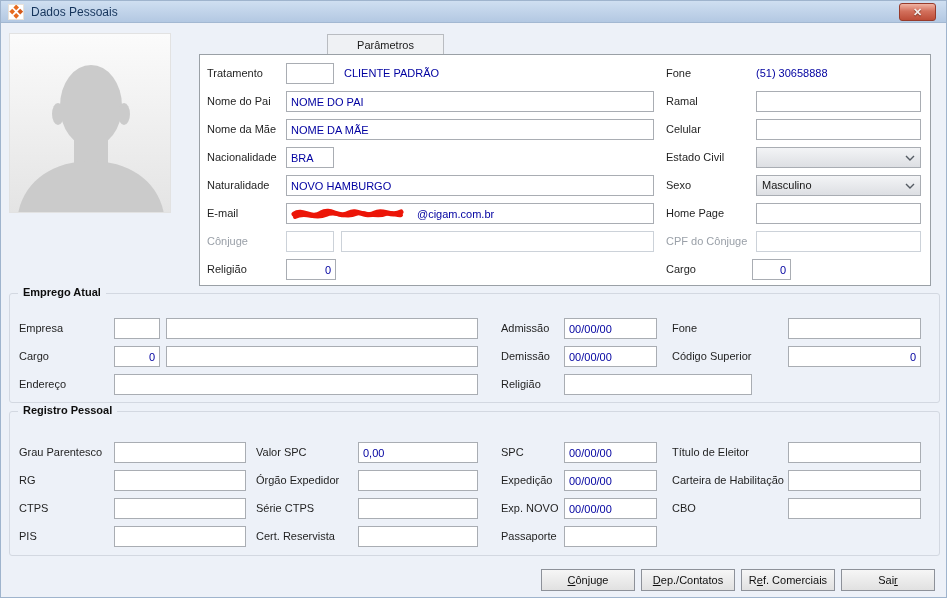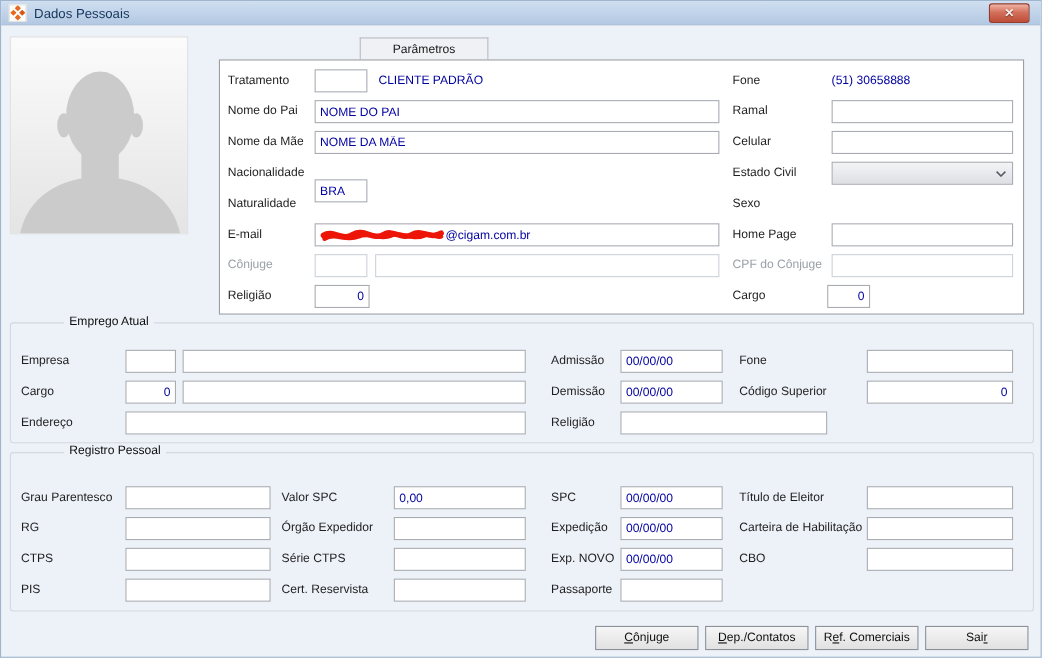--- a/index.html
+++ b/index.html
@@ -39,27 +39,27 @@
   .fld { position:absolute; height:21px; border:1px solid #a9adb3; background:#fff;
          color:#0000a0; font:11px "Liberation Sans",sans-serif; padding:0 4px; }
   input.fld { outline:none; }
   .fld.num { text-align:right; }
   .fld.dis { border-color:#ccd2d9; }
   .disp { position:absolute; height:21px; line-height:21px; color:#0000a0; white-space:nowrap;text-align:center; }
   .dd { position:absolute; height:21px; border:1px solid #a9adb3; color:#161616;
         background:linear-gradient(#f3f4f6,#dddfe3); padding:0 18px 0 5px; line-height:19px; cursor:pointer; }
   .dd svg { position:absolute; right:5px; top:7px; }
 
-  .emailbox { display:flex; align-items:center; }
+  .emailbox { display:flex; align-items:center;gap:12px; }
   .emailbox svg { flex:0 0 auto; margin-right:1px; }
 
   
   .grp { position:absolute; border:1px solid #d3d8e1; border-radius:3px; }
   .legend { position:absolute; top:-8px; left:8px; padding:0 5px; background:#edf1f8;
-            font-weight:normal; color:#0d0d0d;margin-left:40px; }
+            font-weight:bold; color:#0d0d0d; }
 
   
   .btn { position:absolute; top:568px; width:94px; height:22px; text-align:center; line-height:20px;
          background:linear-gradient(#f6f6f6,#e1e1e1); border:1px solid #8d9199; color:#0f0f0f; cursor:pointer; }
   .btn .accel { text-decoration:underline; }
 </style>
 </head>
 <body>
 
 <div id="window">
@@ -102,31 +102,38 @@
   <input class="fld" style="left: 285px; top: 90px; width: 368px;" value="NOME DO PAI">
   <div class="lbl" style="left:665px;top:90px">Ramal</div>
   <input class="fld" style="left: 755px; top: 90px; width: 165px;" value="">
 
   <div class="lbl" style="left:206px;top:118px">Nome da Mãe</div>
   <input class="fld" style="left: 285px; top: 118px; width: 368px;" value="NOME DA MÃE">
   <div class="lbl" style="left:665px;top:118px">Celular</div>
   <input class="fld" style="left: 755px; top: 118px; width: 165px;" value="">
 
   <div class="lbl" style="left:206px;top:146px">Nacionalidade</div>
-  <input class="fld" style="left: 285px; top: 146px; width: 48px; margin-top: 16px;" value="BRA">
+  <input class="fld" style="left: 285px; top: 146px; width: 48px;" value="BRA">
   <div class="lbl" style="left:665px;top:146px">Estado Civil</div>
   <div class="dd" style="left:755px;top:146px;width:165px">
     <span></span>
     <svg width="10" height="6" viewBox="0 0 10 6">
         <polyline points="1,1 5,5 9,1" fill="none" stroke="#555b63" stroke-width="1.4"></polyline>
       </svg>
   </div>
 
   <div class="lbl" style="left:206px;top:174px">Naturalidade</div>
+  <input class="fld" style="left: 285px; top: 174px; width: 368px;" value="NOVO HAMBURGO">
   <div class="lbl" style="left:665px;top:174px">Sexo</div>
+  <div class="dd" style="left:755px;top:174px;width:165px">
+    <span>Masculino</span>
+    <svg width="10" height="6" viewBox="0 0 10 6">
+        <polyline points="1,1 5,5 9,1" fill="none" stroke="#555b63" stroke-width="1.4"></polyline>
+      </svg>
+  </div>
 
   <div class="lbl" style="left:206px;top:202px">E-mail</div>
   <div class="fld emailbox" style="left:285px;top:202px;width:368px">
     <svg width="113" height="15" viewBox="0 0 113 15">
       <path d="M3,8 C12,2 20,14 30,7 C40,1 48,13 58,7 C66,2 74,13 84,7 C92,2 100,12 110,6" fill="none" stroke="#ec1507" stroke-width="5" stroke-linecap="round"></path>
       <path d="M4,11 C15,5 23,14 35,9 C45,4 53,13 65,8 C73,4 83,13 95,8 C101,5 107,11 110,9" fill="none" stroke="#ec1507" stroke-width="4" stroke-linecap="round"></path>
     </svg>
     <span>@cigam.com.br</span>
   </div>
   <div class="lbl" style="left:665px;top:202px">Home Page</div>

